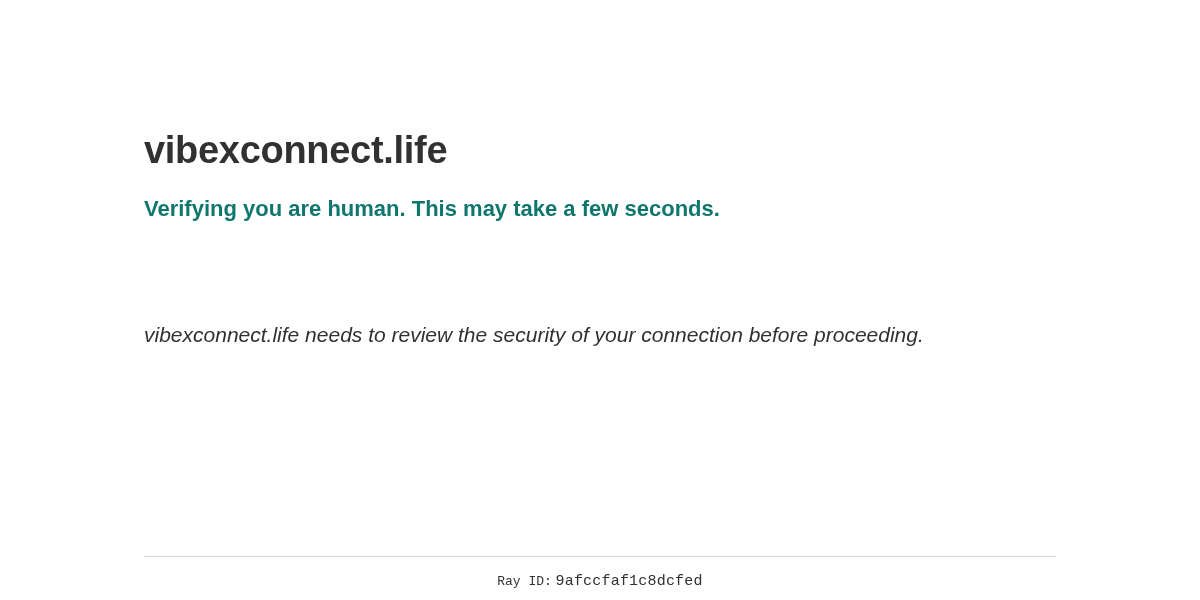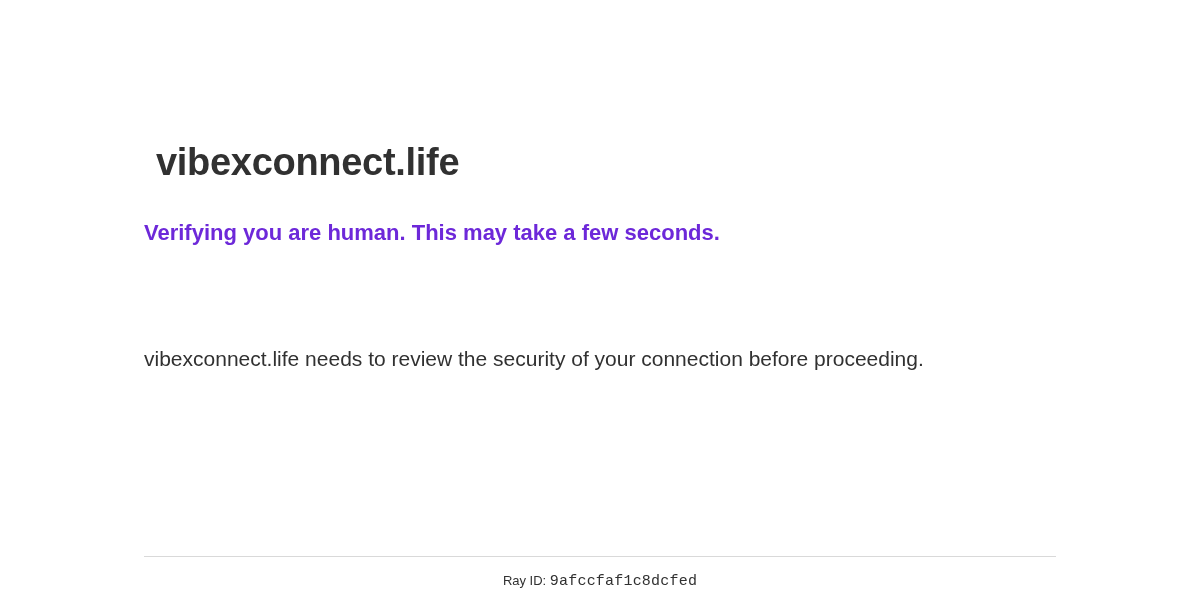--- a/index.html
+++ b/index.html
@@ -21,69 +21,70 @@
   }
 
   .content {
     position: absolute;
     left: 144px;
     top: 0;
     width: 912px;
   }
 
   .title {
-    margin: 12px;
+    margin: 0;
     padding-top: 128px;
     font-size: 38px;
     line-height: 1.2;
     font-weight: 700;
     letter-spacing: -0.3px;
     color: #313131;
   }
 
   .subtitle {
     margin: 0;
     padding-top: 20px;
     font-size: 22px;
     line-height: 1.35;
     font-weight: 700;
-    color: #6d28d9;
+    color: #0f766e;
   }
 
   .challenge-slot {
     height: 94px;
   }
 
   .body-text {
     margin: 0;
     font-size: 21px;
     line-height: 1.72;
     font-weight: 400;
     color: #313131;
     max-width: 800px;
+    font-style: italic;
   }
 
   .footer {
     position: absolute;
     left: 144px;
     top: 556px;
     width: 912px;
     border-top: 1px solid #d9d9d9;
     padding-top: 14px;
     text-align: center;
   }
 
   .rayid-line {
     font-size: 13px;
     color: #313131;
     line-height: 1.4;
   }
 
   .rayid-label {
-    font-family: Liberation Sans, sans-serif;
+    font-family: Liberation Mono, monospace;
   }
 
   .rayid-value {
     font-family: "Liberation Mono", monospace;
     font-size: 15px;
     letter-spacing: 0.2px;
   }
 
   .perf-line {
     font-size: 13px;

